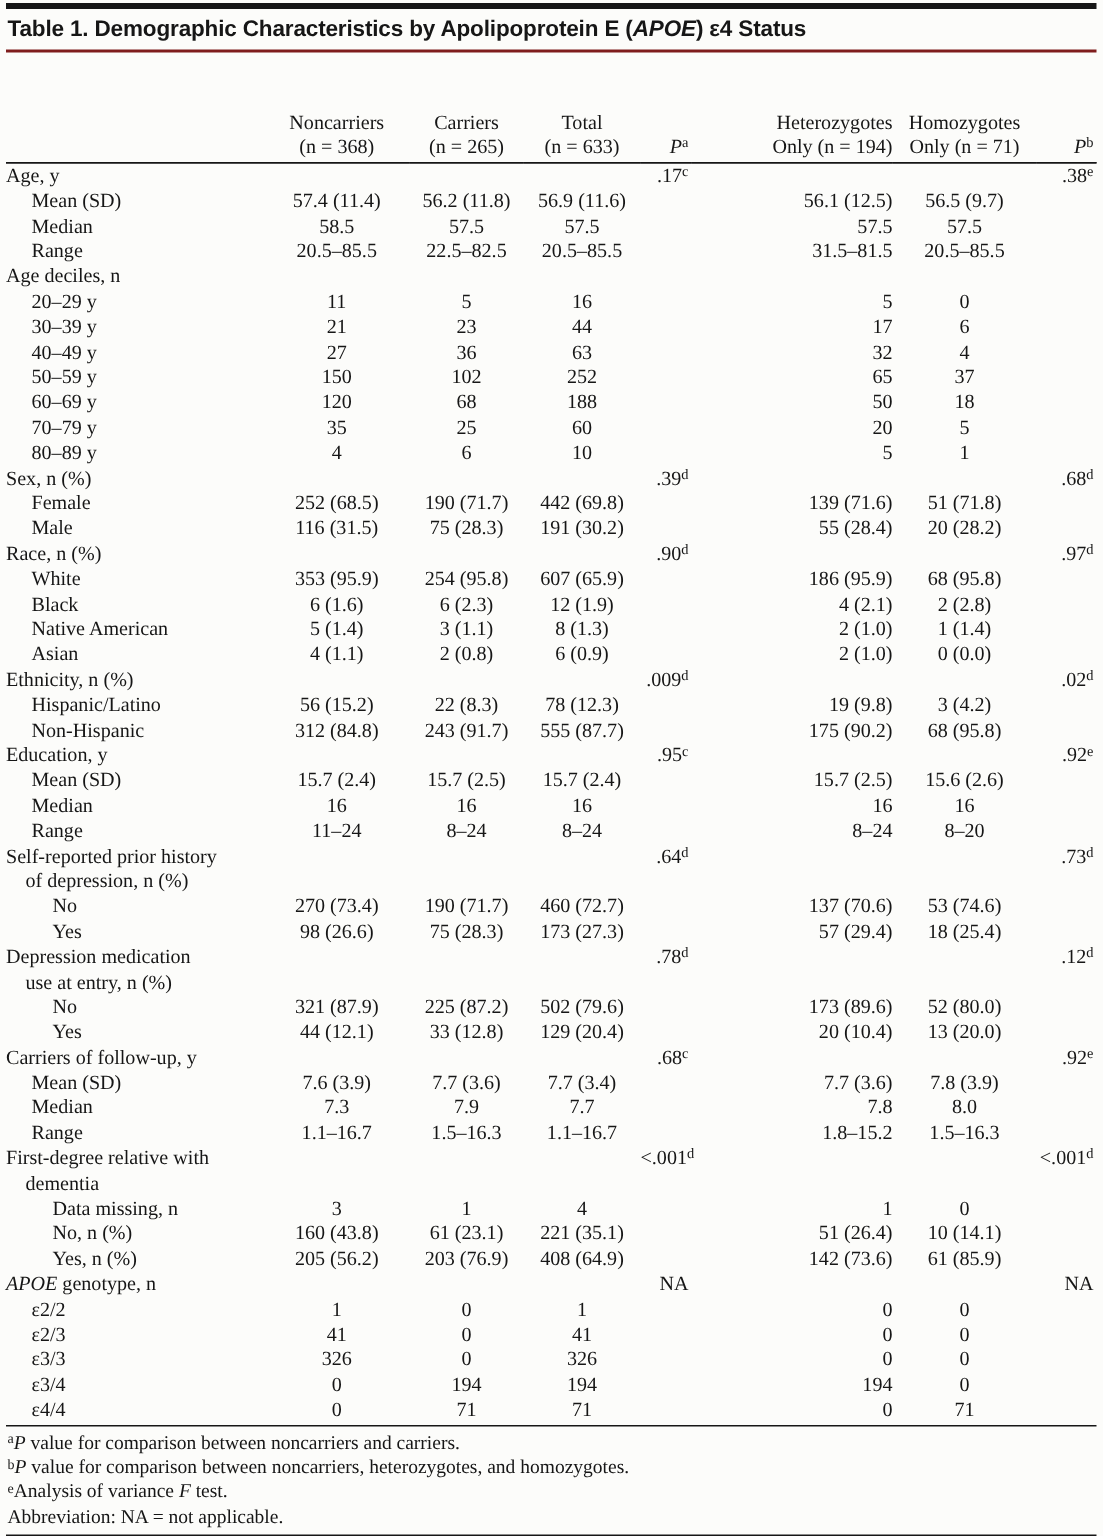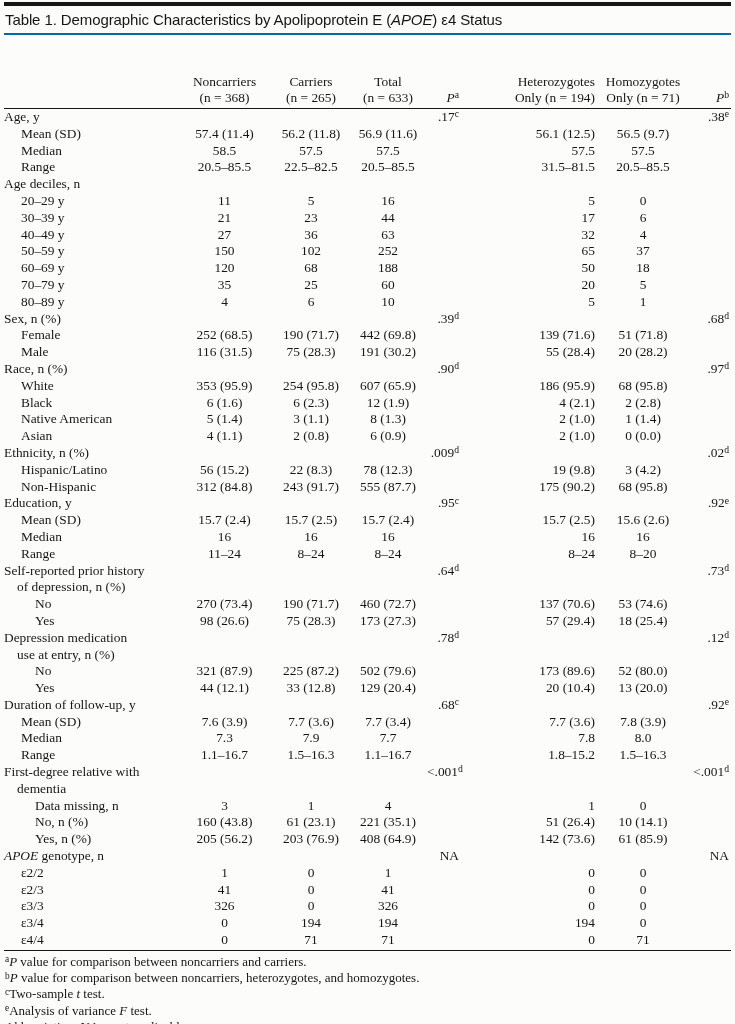--- a/index.html
+++ b/index.html
@@ -13,25 +13,25 @@
     font-family: "Liberation Serif", serif;
   }
   .page { padding: 0 4px; }
   .top-rule {
     height: 4px;
     background: #161616;
     margin-top: 2px;
   }
   .title {
     font-family: "Liberation Sans", sans-serif;
-    font-weight: 400;
+    font-weight: 700;
     font-size: 15px;
     line-height: 19px;
     padding: 4px 1px 4px 1px;
-    border-bottom: 2px solid #0369a1;
+    border-bottom: 2px solid #7f1d1d;
     letter-spacing: -0.1px;
   }
   table {
     border-collapse: collapse;
     table-layout: fixed;
     width: 727px;
     font-size: 13.4px;
     margin-top: 36px;
   }
   thead th {
@@ -445,21 +445,21 @@
           <td class="c-label ind2">Yes</td>
           <td class="c-num">44 (12.1)</td>
           <td class="c-num">33 (12.8)</td>
           <td class="c-num">129 (20.4)</td>
           <td class="c-p"></td>
           <td class="c-het">20 (10.4)</td>
           <td class="c-num">13 (20.0)</td>
           <td class="c-p"></td>
         </tr>
         <tr>
-          <td class="c-label ind0">Duration of follow-up, y</td>
+          <td class="c-label ind0">Carriers of follow-up, y</td>
           <td class="c-num"></td>
           <td class="c-num"></td>
           <td class="c-num"></td>
           <td class="c-p">.68<sup>c</sup></td>
           <td class="c-het"></td>
           <td class="c-num"></td>
           <td class="c-p">.92<sup>e</sup></td>
         </tr>
         <tr>
           <td class="c-label ind1">Mean (SD)</td>
@@ -589,17 +589,16 @@
           <td class="c-p"></td>
           <td class="c-het">0</td>
           <td class="c-num">71</td>
           <td class="c-p"></td>
         </tr>
       </tbody>
   </table>
   <div class="footnotes" id="footnotes">
       <div><sup>a</sup><i>P</i> value for comparison between noncarriers and carriers.</div>
       <div><sup>b</sup><i>P</i> value for comparison between noncarriers, heterozygotes, and homozygotes.</div>
-      <div><sup>c</sup>Two-sample <i>t</i> test.</div>
       <div><sup>e</sup>Analysis of variance <i>F</i> test.</div>
       <div>Abbreviation: NA = not applicable.</div>
     </div>
 </div>
 
 </body></html>

